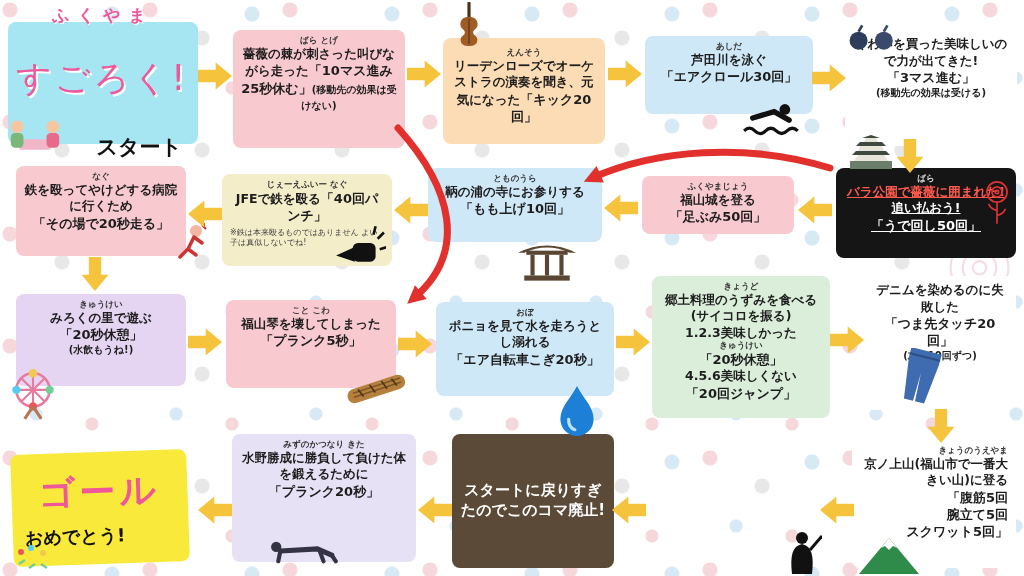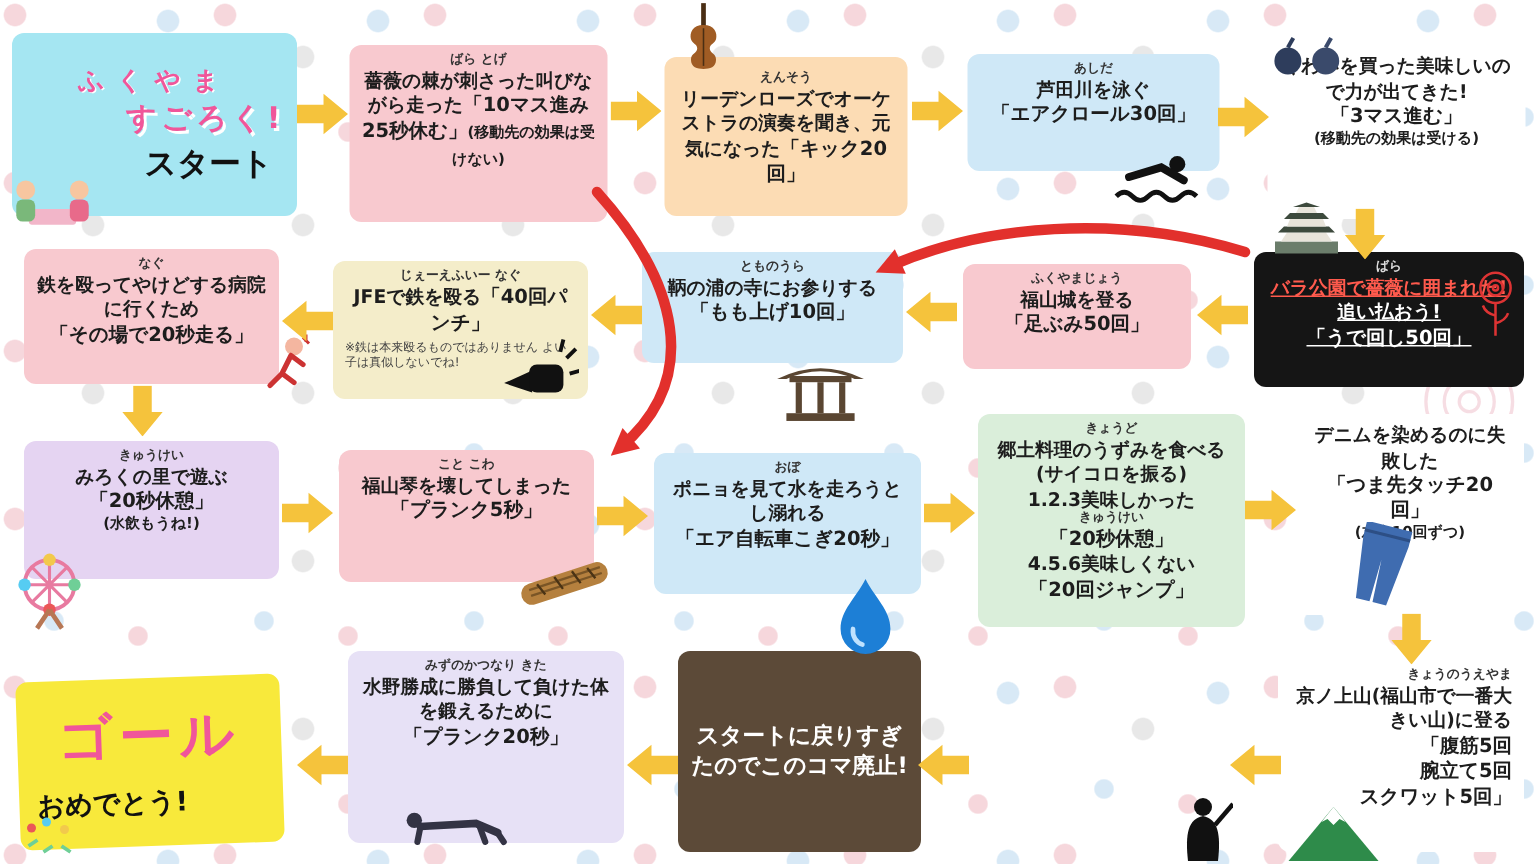--- a/index.html
+++ b/index.html
@@ -19,23 +19,23 @@
   .b{font-weight:800;font-size:13px;}
   .blk{display:block;}
   .furi{display:block;font-size:8.5px;font-weight:600;color:#333;line-height:1.15;}
   .sm{font-size:10px;font-weight:600;}
   .note{display:block;font-size:8px;font-weight:500;color:#444;text-align:left;margin-top:3px;line-height:1.25;}
   .pink{background:#f8c9cf}.peach{background:#fcdcb4}.blue{background:#cfe8f7}
   .whitebx{background:#ffffff}.cream{background:#f4edca}.purple{background:#e5d4f2}
   .green{background:#daeeda}.lav{background:#e7e1f6}
   .blackbx{background:#151515;color:#fff}.brown{background:#5c4a38;color:#fff}
   .cyan{background:#a5e6f2}.yellow{background:#f8e93b}
-  .start-box{display:flex;flex-direction:column;justify-content:center;}
+  .start-box{display:flex;flex-direction:column;justify-content:center;gap:29px;}
   .brand-top{color:#f0569a;font-weight:800;font-size:17px;letter-spacing:8px;text-align:center;text-shadow:1px 1px 0 #fff;}
-  .brand-main{color:#f0569a;font-weight:700;font-size:20px;letter-spacing:3px;text-align:right;text-shadow:2px 2px 0 #fff;}
+  .brand-main{color:#f0569a;font-weight:400;font-size:35px;letter-spacing:3px;text-align:left;text-shadow:2px 2px 0 #fff;}
   .start-label{color:#111;font-weight:800;font-size:21px;text-align:right;padding-right:8px;margin-top:4px;}
   .goal-box{transform:rotate(-2deg);display:flex;flex-direction:column;justify-content:center;}
   .goal-title{color:#f0569a;font-weight:800;font-size:36px;letter-spacing:4px;text-align:center;}
   .goal-label{color:#111;font-weight:800;font-size:18px;text-align:left;padding-left:4px;margin-top:8px;}
   .bp-line{display:block;text-decoration:underline;}
   .bp-red{color:#ff5a4d;}
   .ar{position:absolute;background:#f5c33c;z-index:4;
       clip-path:polygon(0% 28%,52% 28%,52% 2%,100% 50%,52% 98%,52% 72%,0% 72%);}
   .ar.left{transform:scaleX(-1);}
   .ar.down{transform:rotate(90deg);}
@@ -117,21 +117,21 @@
     <span class="bp-line">追い払おう!</span>
     <span class="bp-line b">「うで回し50回」</span>
   </div>
   <svg class="icon" style="left:976px;top:172px;width:42px;height:60px;" viewBox="0 0 50 60">
     <circle cx="25" cy="18" r="12" fill="none" stroke="#dd3333" stroke-width="2"></circle>
     <circle cx="25" cy="18" r="6" fill="none" stroke="#dd3333" stroke-width="2"></circle>
     <circle cx="25" cy="18" r="2" fill="none" stroke="#dd3333" stroke-width="2"></circle>
     <path d="M25 30 V56 M25 40 q-8 -2 -10 -8 M25 46 q8 -2 10 -8" stroke="#dd3333" stroke-width="2" fill="none"></path>
   </svg>
 
-  <div class="box pink" style="left:642px;top:176px;width:152px;height:70px;">
+  <div class="box pink" style="left:642px;top:176px;width:152px;height:58px;">
     <span class="furi">ふくやまじょう</span>
     <span>福山城を登る</span>
     <span class="b blk">「足ぶみ50回」</span>
   </div>
 
   <div class="box blue" style="left:428px;top:168px;width:174px;height:74px;">
     <span class="furi">とものうら</span>
     <span>鞆の浦の寺にお参りする</span><span class="b">「もも上げ10回」</span>
   </div>
   <svg class="icon" style="left:516px;top:238px;width:62px;height:46px;" viewBox="0 0 60 44">

